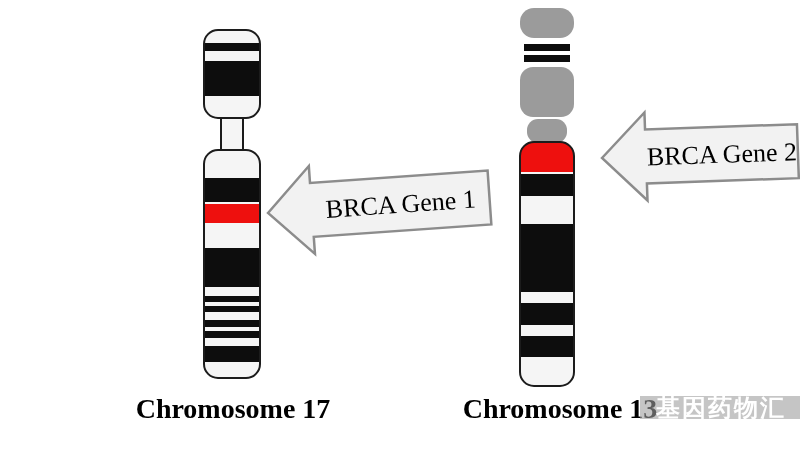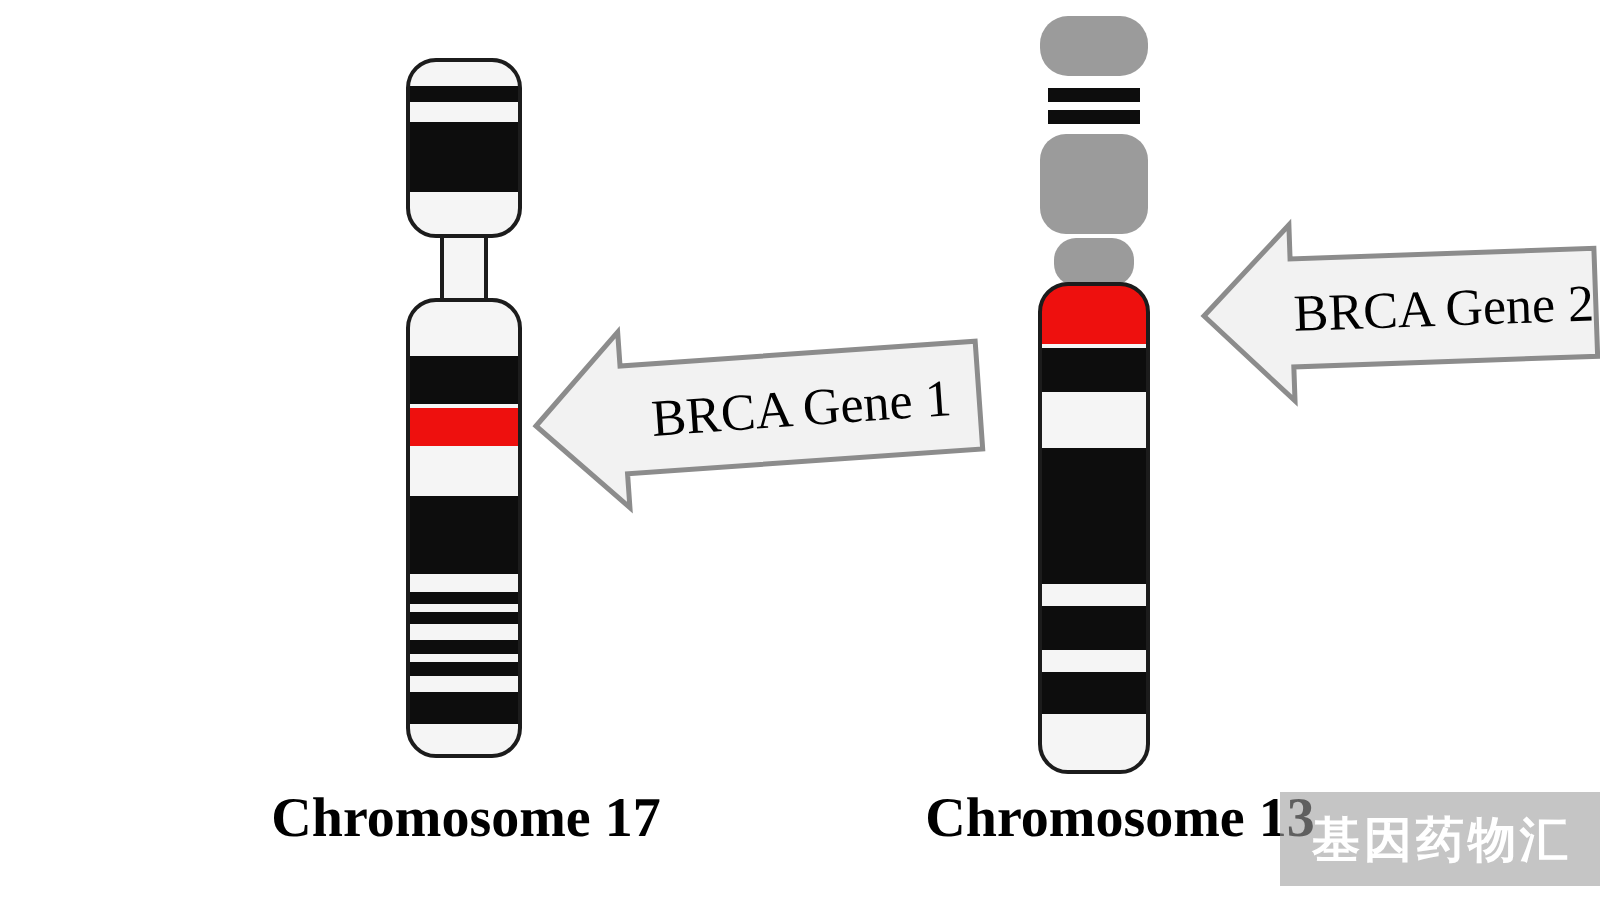--- a/index.html
+++ b/index.html
@@ -4,21 +4,21 @@
 <style>
   html,body{margin:0;padding:0;background:#ffffff;}
   .stage{
     position:relative;width:800px;height:450px;background:#ffffff;
     overflow:hidden;font-family:"Liberation Serif",serif;
   }
   svg{display:block;}
   .chrom-label{font-family:"Liberation Serif",serif;font-size:28px;font-weight:bold;fill:#000000;}
   .arrow-label{font-family:"Liberation Serif",serif;font-size:26px;fill:#000000;}
   .watermark{
-    position:absolute;right:0;top:396px;height:47px;
+    position:absolute;right:0;top:396px;height:23px;
     display:flex;align-items:center;padding:0 14px 0 16px;
     background:rgba(158,158,158,0.60);
     color:#ffffff;font-family:"DejaVu Sans",sans-serif;
     font-size:24px;font-weight:bold;letter-spacing:2px;white-space:nowrap;
   }
 </style>
 </head>
 <body>
 
 <div class="stage">

